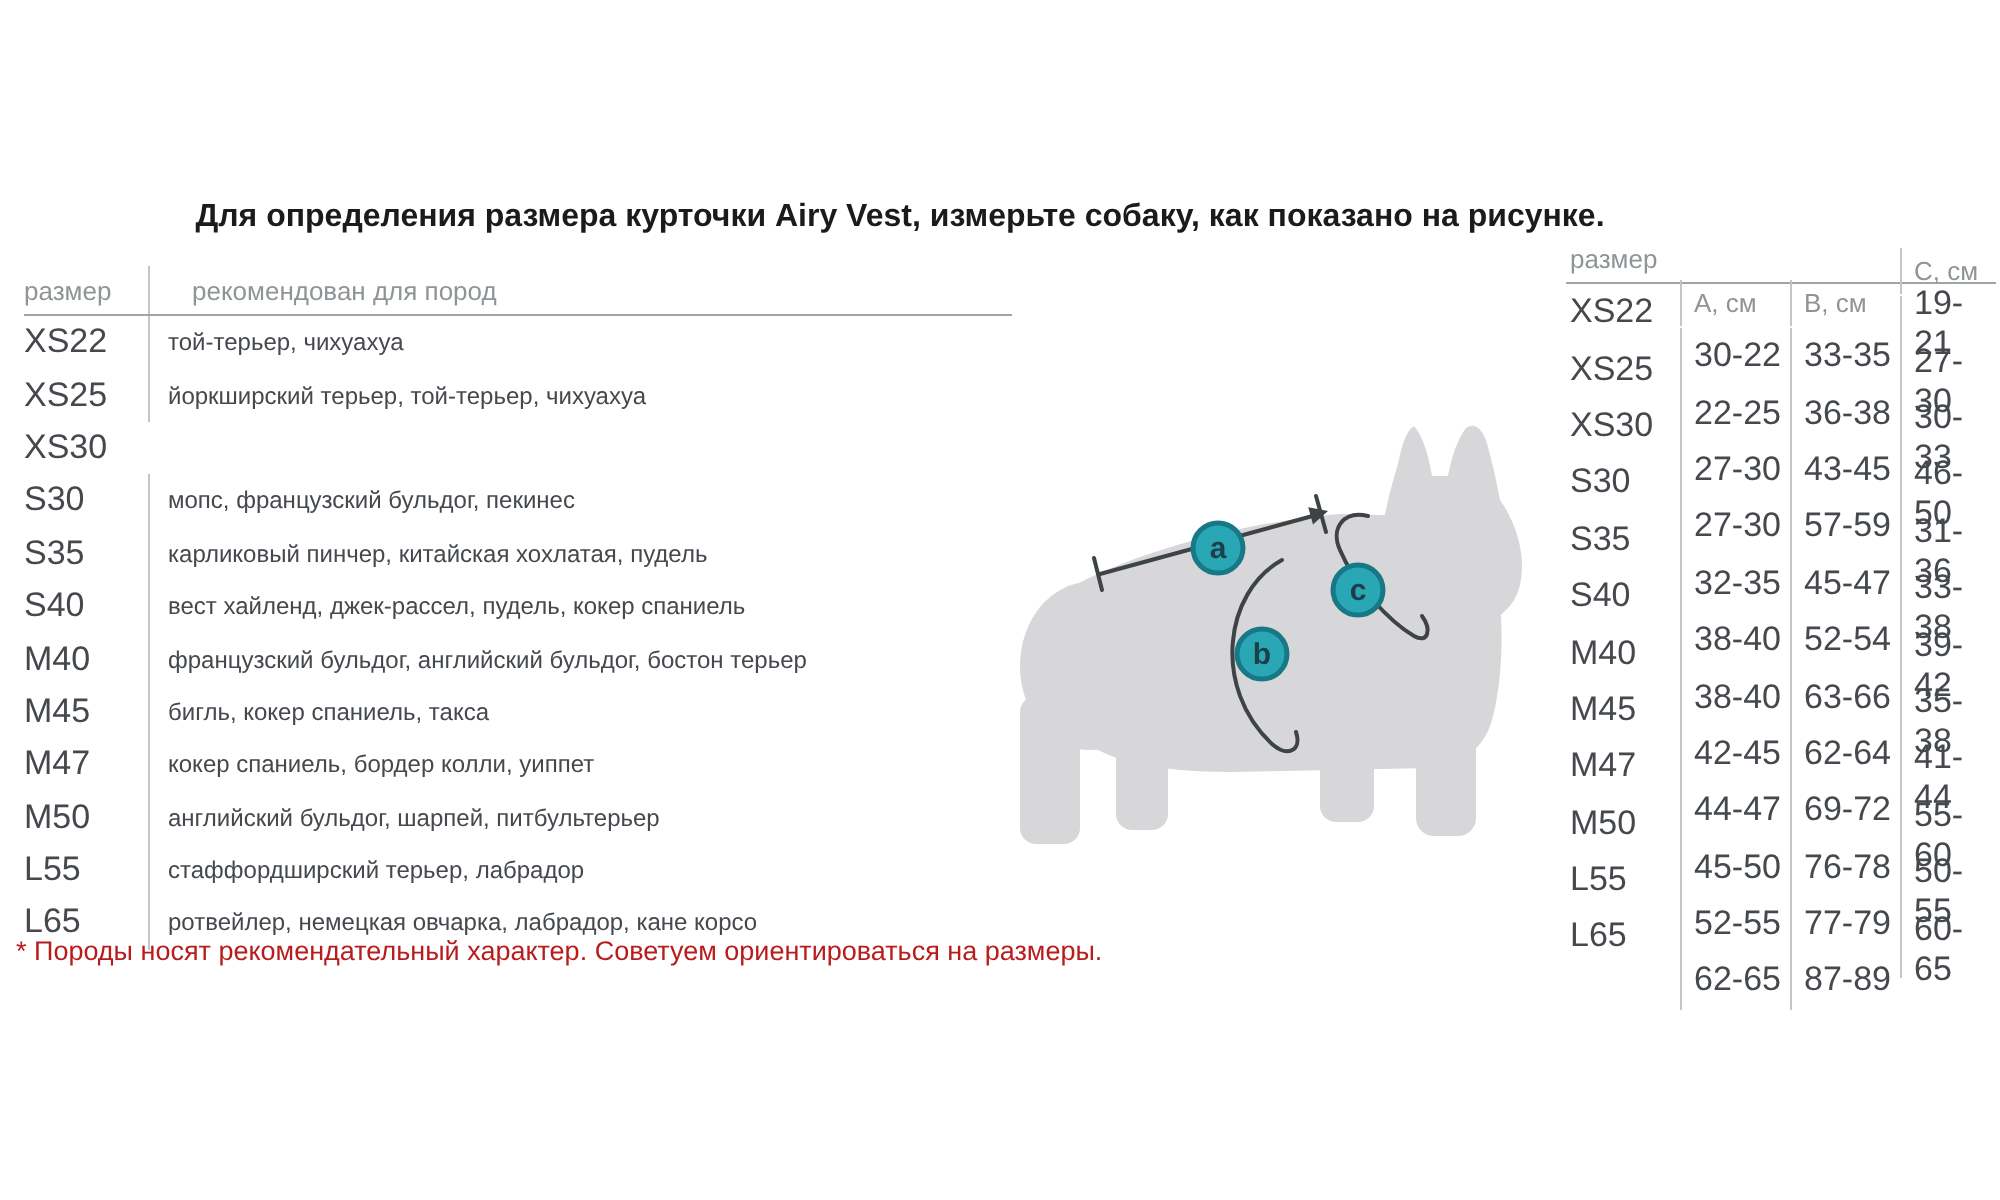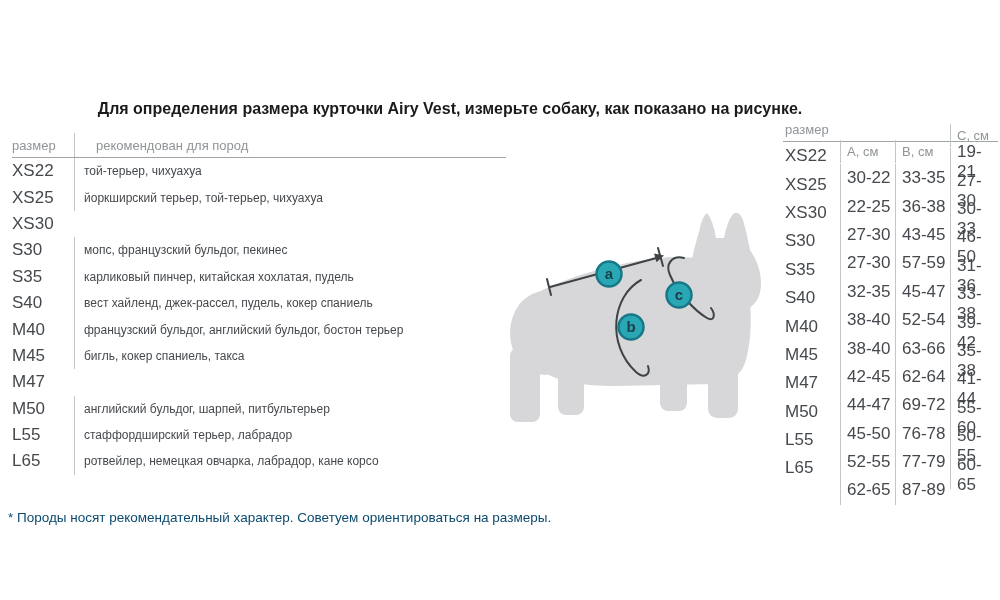--- a/index.html
+++ b/index.html
@@ -27,21 +27,21 @@
   .st-header { display:flex; height:23px; align-items:center; color:#8f9497; font-size:13px; }
   .st-underline { border-top:1px solid #9fa4a7; height:0; }
   .st-row { display:flex; height:28.4px; align-items:center; color:#45494d; font-size:17px; }
   .st-c1 { width:55px; padding-left:2px; }
   .st-c2, .st-c3 { width:55px; height:100%; display:flex; align-items:center;
     border-left:1px solid #c3c6c8; padding-left:6px; box-sizing:border-box;margin-top:44px; }
   .st-c4 { flex:1; height:100%; display:flex; align-items:center;
     border-left:1px solid #c3c6c8; padding-left:6px;margin-top:12px; }
   .st-header .st-c2, .st-header .st-c3, .st-header .st-c4 { border-left:1px solid #c3c6c8; }
   
-  .footnote { position:absolute; left:8px; top:510px; font-size:13.5px; color:#0c4a6e; }
+  .footnote { position:absolute; left:8px; top:468px; font-size:13.5px; color:#b91c1c; }
   
   .dog-diagram { position:absolute; left:500px; top:198px; }
   .marker-letter { font-size:15px; font-weight:700; text-anchor:middle; }
 </style>
 </head>
 <body>
 
 <div id="canvas">
 
   <div class="title">Для определения размера курточки Airy Vest, измерьте собаку, как показано на рисунке.</div>
@@ -87,20 +87,21 @@
       <span class="col-breeds">французский бульдог, английский бульдог, бостон терьер</span>
     </div>
 
     <div class="bt-row">
       <span class="col-size">M45</span>
       <span class="col-breeds">бигль, кокер спаниель, такса</span>
     </div>
 
     <div class="bt-row">
       <span class="col-size">M47</span>
+      <span class="col-breeds">кокер спаниель, бордер колли, уиппет</span>
     </div>
 
     <div class="bt-row">
       <span class="col-size">M50</span>
       <span class="col-breeds">английский бульдог, шарпей, питбультерьер</span>
     </div>
 
     <div class="bt-row">
       <span class="col-size">L55</span>
       <span class="col-breeds">стаффордширский терьер, лабрадор</span>

